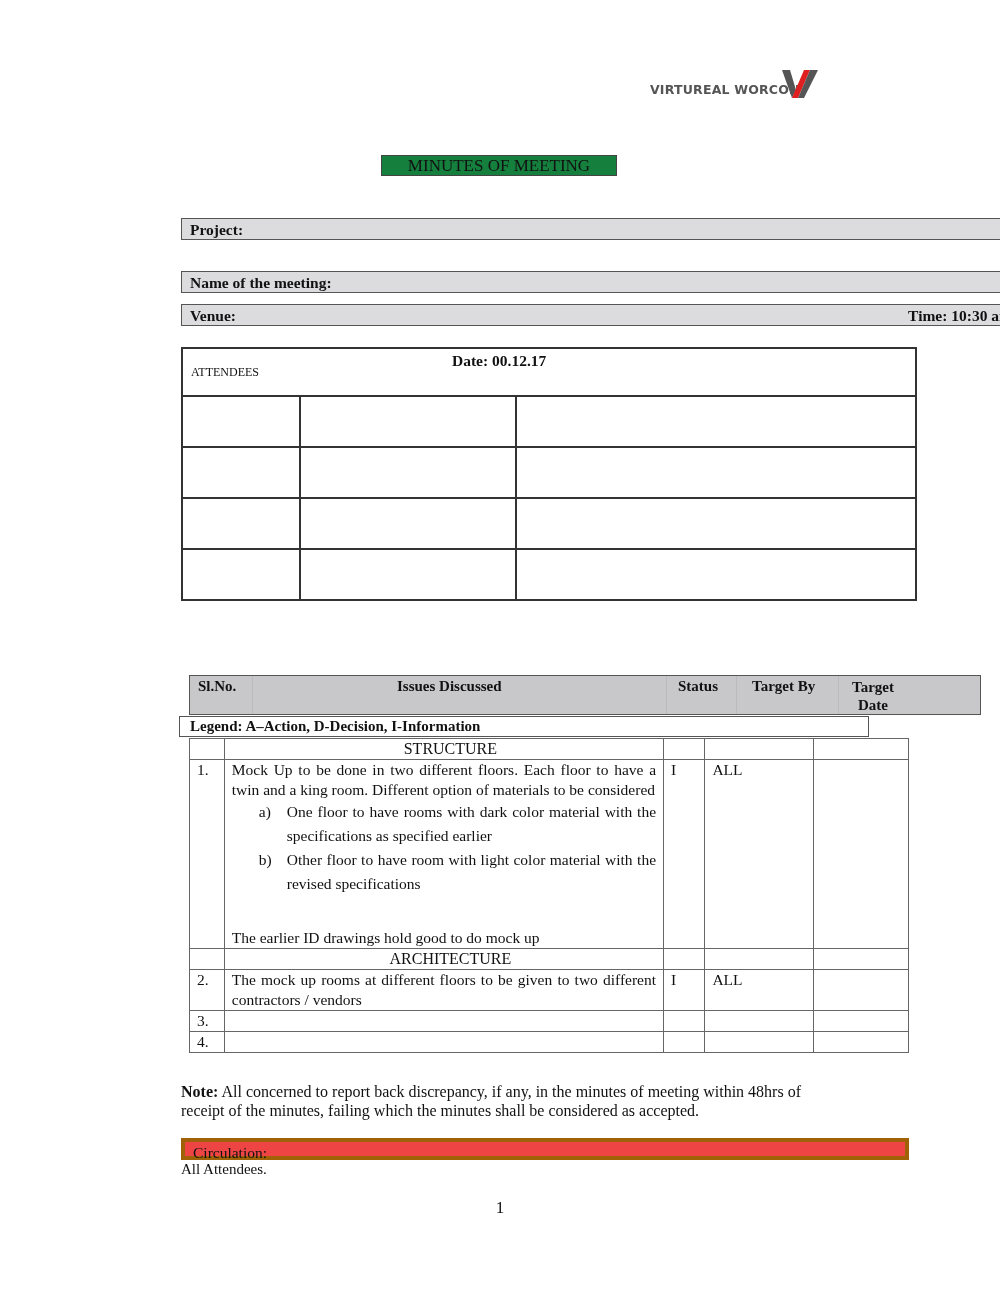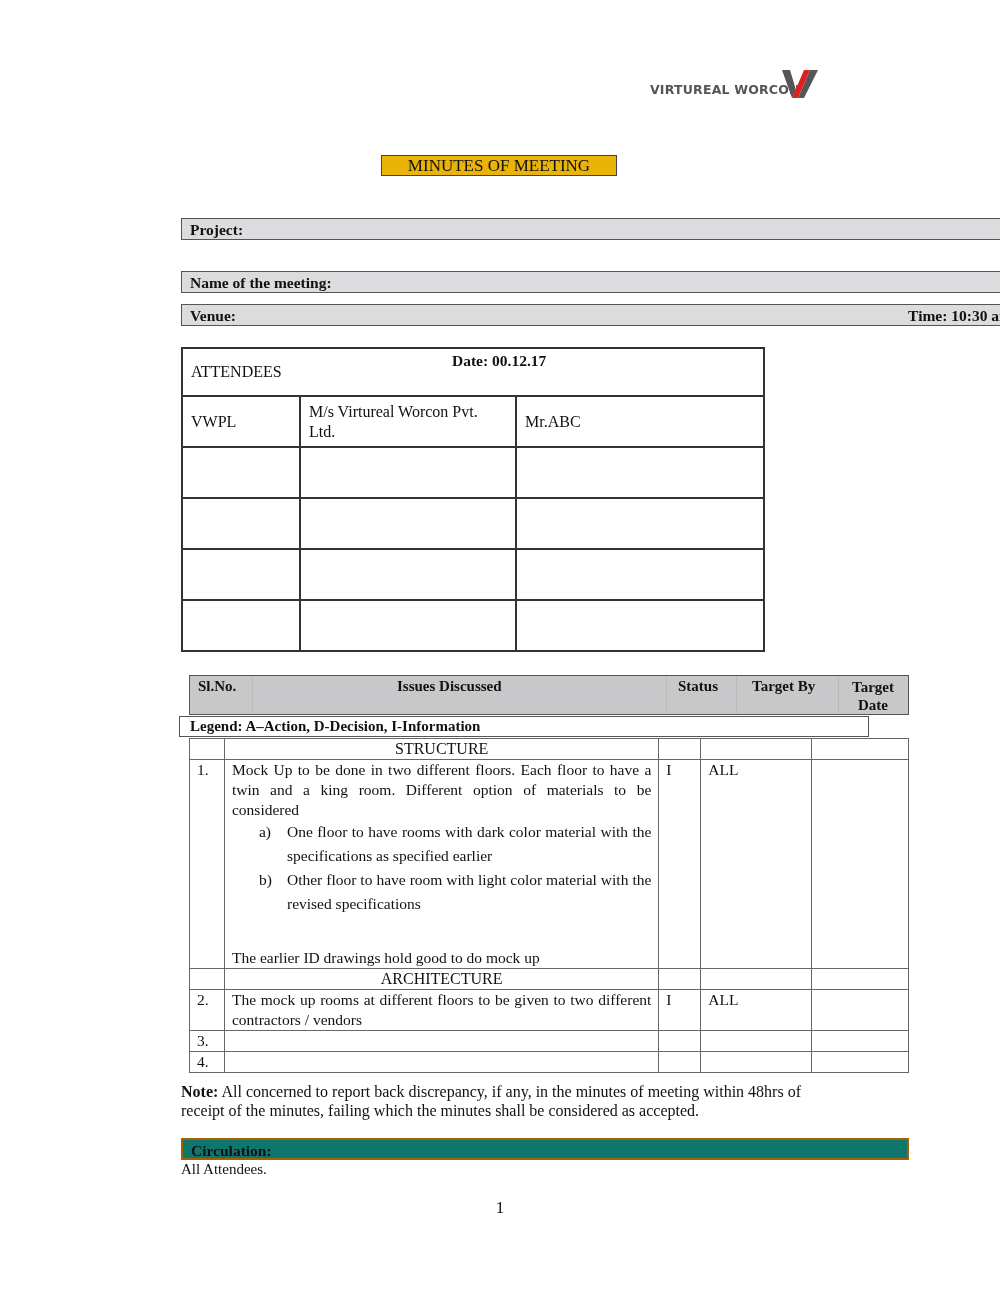--- a/index.html
+++ b/index.html
@@ -5,67 +5,67 @@
   html, body { margin: 0; padding: 0; background: #ffffff; }
   body { width: 1000px; height: 1294px; position: relative; font-family: "Liberation Serif", "DejaVu Serif", serif; color: #111; overflow: hidden; }
   .abs { position: absolute; }
 
   
   .logo { left: 650px; top: 70px; width: 170px; height: 30px; }
   .logo-text { position: absolute; left: 0; top: 12px; font-family: "DejaVu Sans", sans-serif; font-weight: bold; font-size: 12.5px; color: #555; letter-spacing: 0.2px; white-space: nowrap; }
   .logo-mark { position: absolute; left: 132px; top: 0; width: 36px; height: 28px; }
 
   
-  .title-box { left: 381px; top: 155px; width: 236px; height: 21px; background: #eab308; border: 1px solid #444; box-sizing: border-box; text-align: center; font-size: 17px; line-height: 20px; }
+  .title-box { left: 381px; top: 155px; width: 236px; height: 21px; background: #15803d; border: 1px solid #444; box-sizing: border-box; text-align: center; font-size: 17px; line-height: 20px; }
 
   
   .bar { left: 181px; width: 840px; height: 22px; background: #dcdcde; border: 1px solid #555; box-sizing: border-box; font-size: 15.5px; font-weight: bold; line-height: 21px; padding: 0 8px; }
   .bar-project { top: 218px; }
   .bar-meeting { top: 271px; }
   .bar-venue { top: 304px; display: flex; justify-content: space-between; }
   .bar-venue .date { position: absolute; left: 270px; margin-top: 45px; }
 
   
-  .att-table { left: 181px; top: 347px; width: 584px; border-collapse: collapse; font-size: 16px; }
+  .att-table { left: 181px; top: 347px; width: 736px; border-collapse: collapse; font-size: 12px; }
   .att-table td { border: 2px solid #333; padding: 0 8px; vertical-align: middle; }
   .att-table .head-row td { height: 46px; }
   .att-table .row td { height: 49px; }
   .att-table td.c1 { width: 100px; }
   .att-table td.c2 { width: 198px; line-height: 20px; }
 
   
-  .issues-head { left: 189px; top: 675px; width: 720px; height: 40px; background: #c8c8ca; border: 1px solid #555; box-sizing: border-box; font-size: 15px; font-weight: bold; padding-left: 48px; }
+  .issues-head { left: 189px; top: 675px; width: 792px; height: 40px; background: #c8c8ca; border: 1px solid #555; box-sizing: border-box; font-size: 15px; font-weight: bold; padding-left: 48px; }
   .issues-head span { position: absolute; top: 2px; }
   .issues-head .h-sl { left: 8px; }
   .issues-head .h-issue { left: 207px; }
   .issues-head .h-status { left: 488px; }
   .issues-head .h-action { left: 562px; }
   .issues-head .h-target { left: 650px; width: 66px; text-align: center; line-height: 18px; }
   .issues-head .sep { position: absolute; top: 0; width: 1px; height: 38px; background: #bbb; }
 
   .legend { left: 179px; top: 716px; width: 690px; height: 21px; border: 1px solid #555; box-sizing: border-box; background: #fff; font-size: 15px; font-weight: bold; line-height: 19px; padding-left: 10px; }
 
   
   .iss-table { left: 189px; top: 738px; width: 720px; border-collapse: collapse; font-size: 15.5px; }
   .iss-table td { border: 1px solid #666; padding: 0 7px; vertical-align: top; line-height: 20px; }
   .iss-table td.sl { width: 20px; }
   .iss-table td.issue { width: 420px; text-align: justify; }
   .iss-table td.status { width: 27px; }
   .iss-table td.action { width: 96px; }
   .iss-table td.target { width: 82px; }
   .iss-table .section td { height: 20px; }
-  .iss-table .section td.issue { text-align: center; font-size: 16px; }
+  .iss-table .section td.issue { text-align: center; font-size: 16px; padding-left: 20px; }
   .sub-list { margin: 0; padding: 0; list-style: none; }
   .sub-list li { position: relative; padding-left: 55px; line-height: 24px; }
   .sub-list li .lbl { position: absolute; left: 27px; }
   .closing { margin-top: 32px; }
   .iss-table .empty td { height: 19px; }
 
   .note { left: 181px; top: 1082px; width: 640px; font-size: 16px; line-height: 19px; }
-  .bar-circ { left: 181px; top: 1138px; width: 728px; height: 22px; background: #0f766e; border: 2px solid #a16207; box-sizing: border-box; font-size: 15.5px; font-weight: bold; line-height: 21px; padding: 0 8px; }
+  .bar-circ { left: 181px; top: 1138px; width: 728px; height: 22px; background: #ef4444; border: 4px solid #a16207; box-sizing: border-box; font-size: 15.5px; font-weight: normal; line-height: 21px; padding: 0 8px; }
   .circ-text { left: 181px; top: 1161px; font-size: 15px; }
   .page-num { left: 0; width: 1000px; top: 1198px; text-align: center; font-size: 17px; }
 </style>
 </head>
 <body>
 
 <div class="abs logo">
   <span class="logo-text">VIRTUREAL WORCON</span>
   <svg class="logo-mark" viewBox="0 0 36 28">
     <polygon points="0,0 8,0 14,20 10,28" fill="#555"></polygon>
@@ -85,25 +85,20 @@
 <div class="abs bar bar-venue">
   <span>Venue:</span>
   <span class="date">Date: 00.12.17</span>
   <span>Time: 10:30 am</span>
 </div>
 
 <table class="abs att-table">
   <tbody>
       <tr class="head-row">
     <td colspan="3">ATTENDEES</td>
-  </tr>
-  <tr class="row">
-    <td class="c1">VWPL</td>
-    <td class="c2">M/s Virtureal Worcon Pvt. Ltd.</td>
-    <td>Mr.ABC</td>
   </tr>
   <tr class="row">
     <td class="c1"></td>
     <td class="c2"></td>
     <td></td>
   </tr>
   <tr class="row">
     <td class="c1"></td>
     <td class="c2"></td>
     <td></td>

